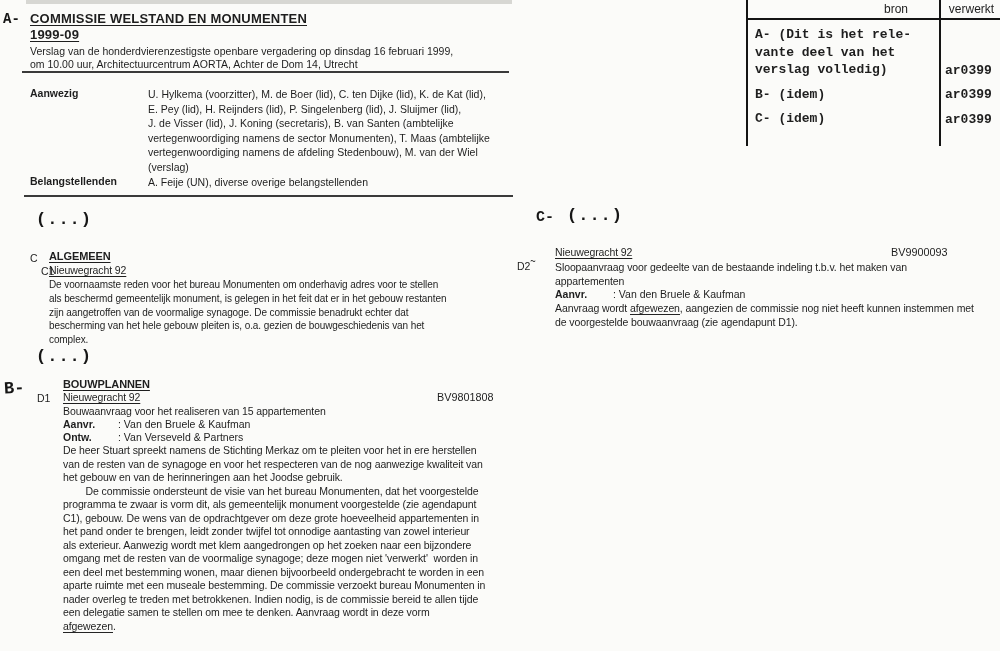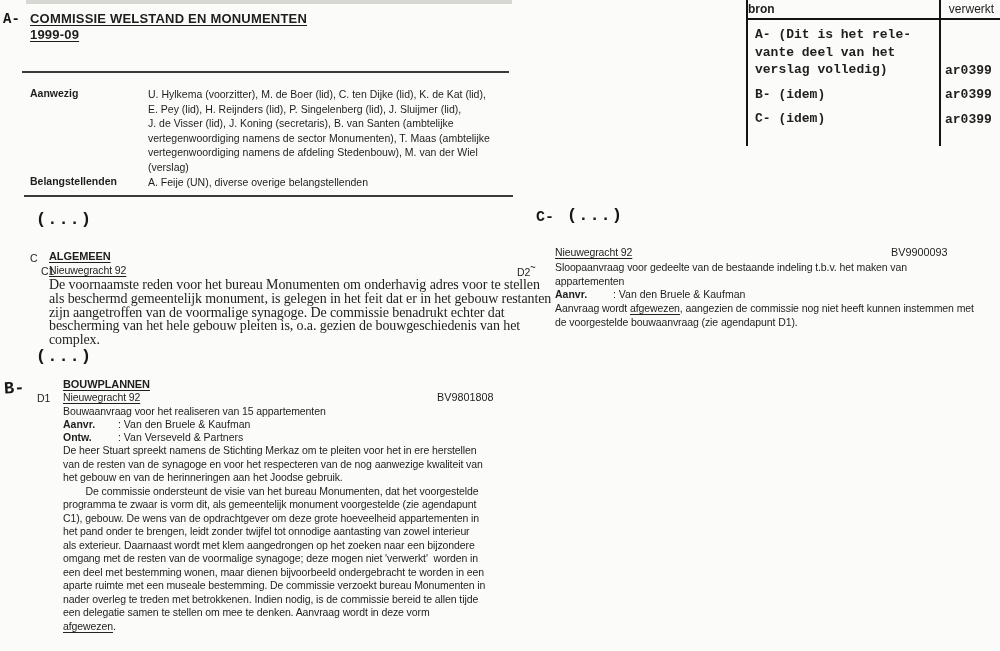--- a/index.html
+++ b/index.html
@@ -25,48 +25,52 @@
   .intro .line{line-height:13px;font-size:10.5px;}
   .att{display:grid;grid-template-columns:118px 1fr;font-size:10.5px;}
   .att-label{font-weight:700;}
   .att .line{line-height:14.6px;}
   .att-row{display:contents;}
 
   
   .stamp{border-left:2px solid #141414;}
   .stamp-divider{position:absolute;left:191px;top:0;width:2px;height:146px;background:#141414;}
   .stamp-head{position:absolute;top:0;left:0;width:254px;height:18px;border-bottom:2px solid #141414;}
-  .stamp-head .h1{position:absolute;left:0;top:2px;width:160px;text-align:left;font-size:12px;font-weight:bold;}
+  .stamp-head .h1{position:absolute;left:0;top:2px;width:160px;text-align:right;font-size:12px;}
   .stamp-head .h2{position:absolute;left:193px;top:2px;width:61px;text-align:center;font-size:12px;}
   .stamp-rows{position:absolute;top:26px;left:0;width:254px;}
   .stamp-row{position:relative;margin-bottom:7px;}
   .stamp-row .line{line-height:17.5px;font-size:13px;font-weight:700;font-family:"Liberation Mono","DejaVu Sans Mono",monospace;padding-left:7px;}
   .stamp-row .vw{position:absolute;left:197px;bottom:1px;font-size:13px;font-weight:700;font-family:"Liberation Mono","DejaVu Sans Mono",monospace;}
 
   
   .body-left .line{line-height:13.5px;font-size:10.5px;letter-spacing:-0.1px;}
-  .body-c1 .line{line-height:13.8px;font-size:14px;letter-spacing:-0.1px;font-family:Liberation Serif, serif;}
+  .body-c1 .line{line-height:13.8px;font-size:10px;letter-spacing:-0.1px;}
   .body-right .line{line-height:14px;font-size:10.5px;letter-spacing:-0.1px;}
   .kv{display:flex;font-size:10.5px;}
   .kv .k{font-weight:700;}
   .ref{font-size:10.8px;}
   .sup-mark{font-size:9px;vertical-align:6px;font-family:"Liberation Mono","DejaVu Sans Mono",monospace;font-weight:700;}
 </style>
 </head>
 <body>
 
 <div class="page">
 
   <div class="abs scan-edge" style="left:26px;top:0;width:486px;height:4px;"></div>
 
   <div class="abs mark" style="left:3px;top:11px;font-size:14px;">A-</div>
 
   <div class="abs" style="left:30px;top:11px;">
     <div class="title ul">COMMISSIE WELSTAND EN MONUMENTEN</div>
     <div class="title ul" style="margin-top:1px;">1999-09</div>
+    <div class="intro" style="margin-top:3px;">
+        <div class="line">Verslag van de honderdvierenzestigste openbare vergadering op dinsdag 16 februari 1999,</div>
+        <div class="line">om 10.00 uur, Architectuurcentrum AORTA, Achter de Dom 14, Utrecht</div>
+      </div>
   </div>
 
   <div class="abs rule" style="left:22px;top:71px;width:487px;"></div>
 
   <div class="abs att" style="left:30px;top:87px;width:483px;">
     <div class="att-row">
       <div class="att-label">Aanwezig</div>
       <div class="att-lines">
           <div class="line">U. Hylkema (voorzitter), M. de Boer (lid), C. ten Dijke (lid), K. de Kat (lid),</div>
           <div class="line">E. Pey (lid), H. Reijnders (lid), P. Singelenberg (lid), J. Sluijmer (lid),</div>
@@ -148,33 +152,33 @@
     <div>: Van Verseveld &amp; Partners</div>
   </div>
   <div class="abs body-left" style="left:63px;top:444px;width:455px;">
       <div class="line">De heer Stuart spreekt namens de Stichting Merkaz om te pleiten voor het in ere herstellen</div>
       <div class="line">van de resten van de synagoge en voor het respecteren van de nog aanwezige kwaliteit van</div>
       <div class="line">het gebouw en van de herinneringen aan het Joodse gebruik.</div>
       <div class="line">        De commissie ondersteunt de visie van het bureau Monumenten, dat het voorgestelde</div>
       <div class="line">programma te zwaar is vorm dit, als gemeentelijk monument voorgestelde (zie agendapunt</div>
       <div class="line">C1), gebouw. De wens van de opdrachtgever om deze grote hoeveelheid appartementen in</div>
       <div class="line">het pand onder te brengen, leidt zonder twijfel tot onnodige aantasting van zowel interieur</div>
-      <div class="line">als exterieur. Daarnaast wordt met klem aangedrongen op het zoeken naar een bijzondere</div>
+      <div class="line">als exterieur. Aanwezig wordt met klem aangedrongen op het zoeken naar een bijzondere</div>
       <div class="line">omgang met de resten van de voormalige synagoge; deze mogen niet 'verwerkt'  worden in</div>
       <div class="line">een deel met bestemming wonen, maar dienen bijvoorbeeld ondergebracht te worden in een</div>
       <div class="line">aparte ruimte met een museale bestemming. De commissie verzoekt bureau Monumenten in</div>
       <div class="line">nader overleg te treden met betrokkenen. Indien nodig, is de commissie bereid te allen tijde</div>
       <div class="line">een delegatie samen te stellen om mee te denken. Aanvraag wordt in deze vorm</div>
       <div class="line"><span class="u">afgewezen</span><span>.</span></div>
     </div>
 
   <div class="abs mark" style="left:536px;top:209px;font-size:15px;">C-</div>
   <div class="abs ellipsis" style="left:567px;top:206px;">(...)</div>
 
-  <div class="abs t" style="left:517px;top:263px;"><span>D2</span><span class="sup-mark">~</span></div>
+  <div class="abs t" style="left:517px;top:257px;"><span>D2</span><span class="sup-mark">~</span></div>
   <div class="abs t ul" style="left:555px;top:246px;">Nieuwegracht 92</div>
   <div class="abs ref" style="left:891px;top:246px;">BV9900093</div>
   <div class="abs body-right" style="left:555px;top:260px;width:450px;">
       <div class="line">Sloopaanvraag voor gedeelte van de bestaande indeling t.b.v. het maken van</div>
       <div class="line">appartementen</div>
     </div>
   <div class="abs kv" style="left:555px;top:288px;">
     <div class="k" style="width:58px;">Aanvr.</div>
     <div>: Van den Bruele &amp; Kaufman</div>
   </div>

